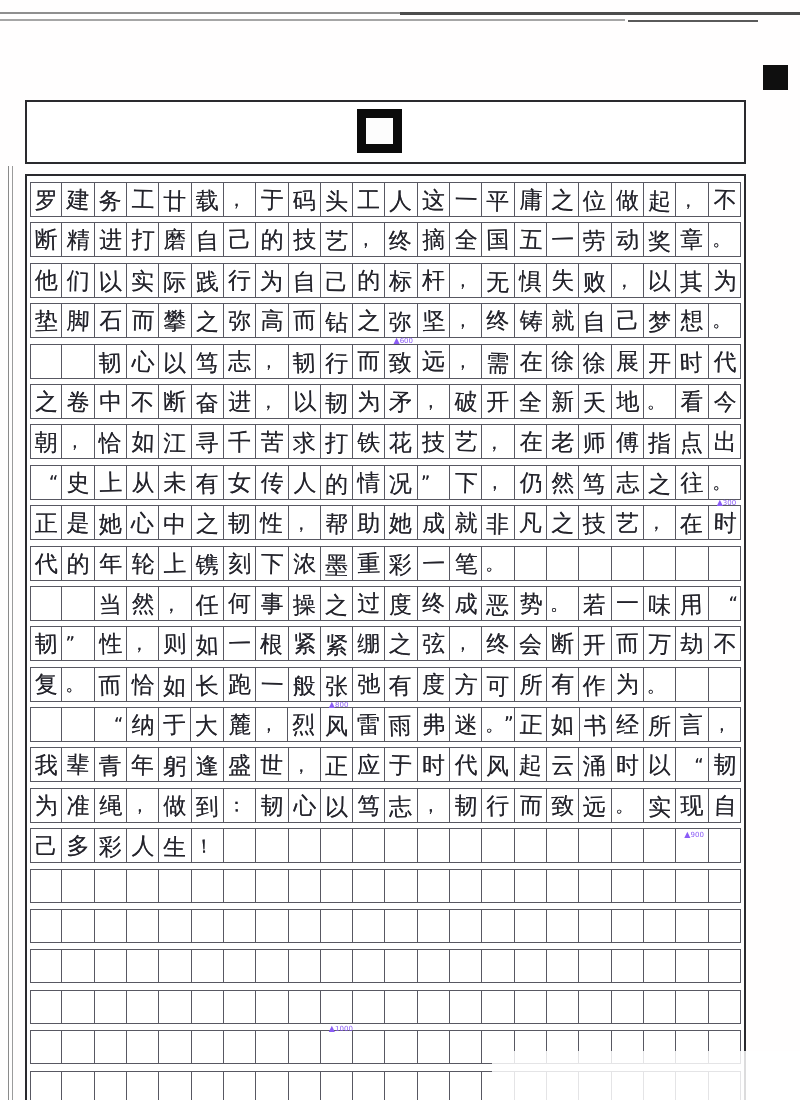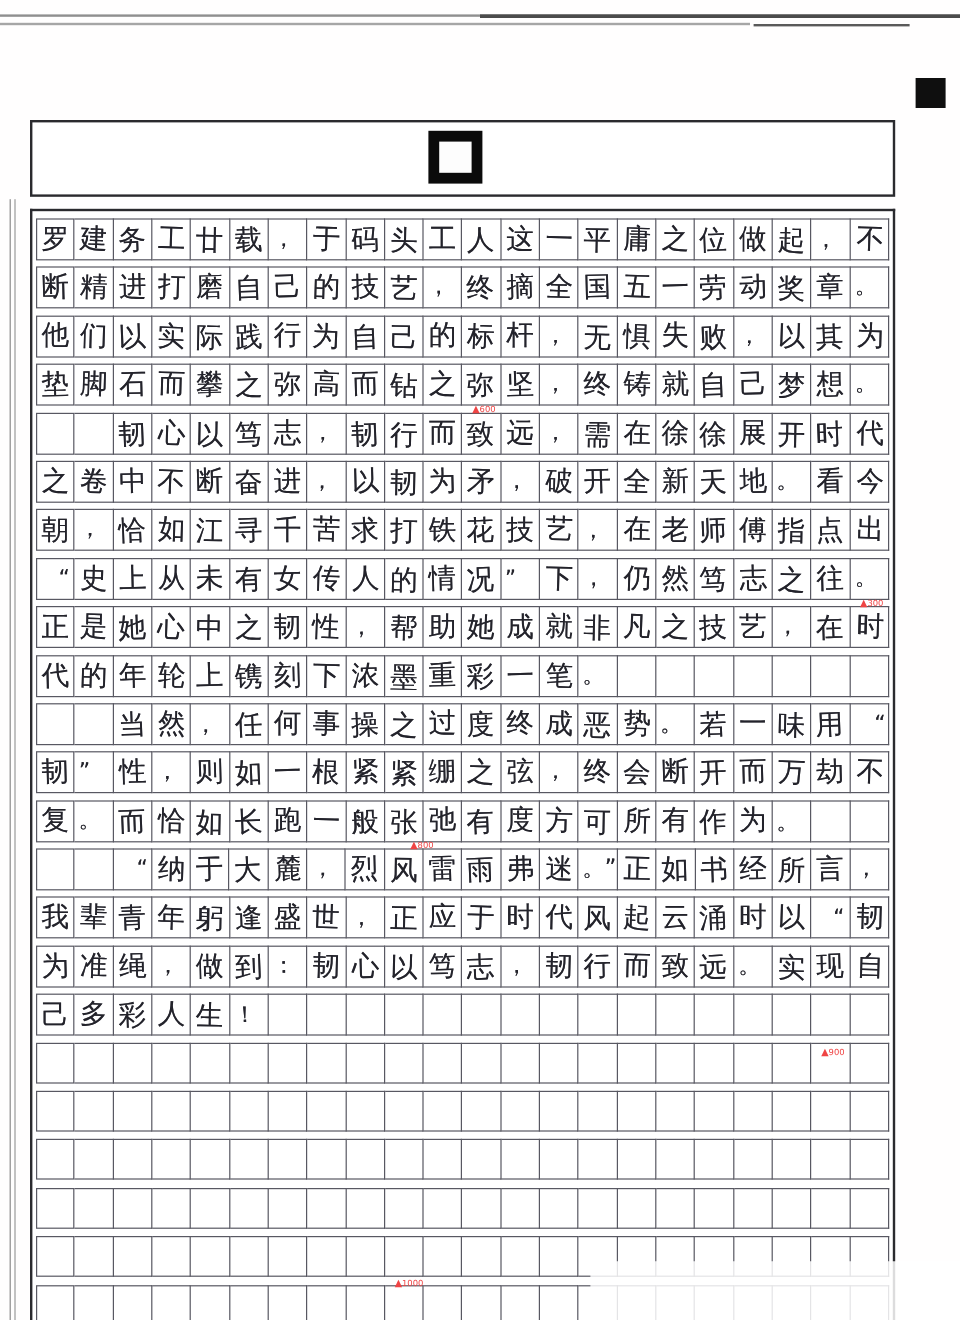--- a/index.html
+++ b/index.html
@@ -47,21 +47,21 @@
   .punct{align-items:flex-end;justify-content:flex-start;padding:0 0 1px 3px;font-size:19px;box-sizing:border-box;}
   .quote-open{align-items:flex-start;justify-content:flex-end;padding:1px 3px 0 0;font-size:18px;box-sizing:border-box;}
   .quote-close{align-items:flex-start;justify-content:flex-start;padding:1px 0 0 3px;font-size:18px;box-sizing:border-box;}
   
   .cell:nth-child(2n) .ink{transform:rotate(1.7deg) translate(.5px,-.5px);}
   .cell:nth-child(3n) .ink{transform:rotate(-2.3deg) translate(-.5px,.5px);}
   .cell:nth-child(5n) .ink{transform:rotate(1.1deg) translateY(1px);}
   .grow:nth-child(2n) .cell:nth-child(2n+1) .ink{transform:rotate(-1.6deg) translateY(-.5px);}
   .grow:nth-child(3n) .cell:nth-child(4n) .ink{transform:rotate(2.1deg);}
   
-  .marker{position:absolute;color:#ef4444;white-space:nowrap;line-height:8px;}
+  .marker{position:absolute;color:#8b5cf6;white-space:nowrap;line-height:8px;}
   .marker .tri{font-size:8px;}
   .marker .num{font-size:7px;letter-spacing:0;}
   
   .wmbar{
     position:absolute;left:492px;top:1051px;width:308px;height:49px;
     background:rgba(255,255,255,.84);border-radius:10px 0 0 10px;
   }
 </style>
 </head>
 <body>
@@ -1315,23 +1315,23 @@
         <div class="cell"></div>
         <div class="cell"></div>
         <div class="cell"></div>
         <div class="cell"></div>
         <div class="cell"></div>
         <div class="cell"></div>
         <div class="cell"></div>
       </div>
       <div class="marker" style="left: 366.5px; top: 158.2px;"><span class="tri">▲</span><span class="num">600</span></div>
       <div class="marker" style="left: 689.682px; top: 319.8px;"><span class="tri">▲</span><span class="num">300</span></div>
-      <div class="marker" style="left: 301.864px; top: 521.8px; margin-left: 13px;"><span class="tri">▲</span><span class="num">800</span></div>
-      <div class="marker" style="left: 657.364px; top: 694px;"><span class="tri">▲</span><span class="num">900</span></div>
-      <div class="marker" style="left: 301.864px; top: 887px;"><span class="tri">▲</span><span class="num">1000</span></div>
+      <div class="marker" style="left: 301.864px; top: 521.8px;"><span class="tri">▲</span><span class="num">800</span></div>
+      <div class="marker" style="left: 657.364px; top: 652px;"><span class="tri">▲</span><span class="num">900</span></div>
+      <div class="marker" style="left: 301.864px; top: 846px;"><span class="tri">▲</span><span class="num">1000</span></div>
     </div>
 
   <div class="wmbar">
     
     
     
   </div>
 
 </div>
 

